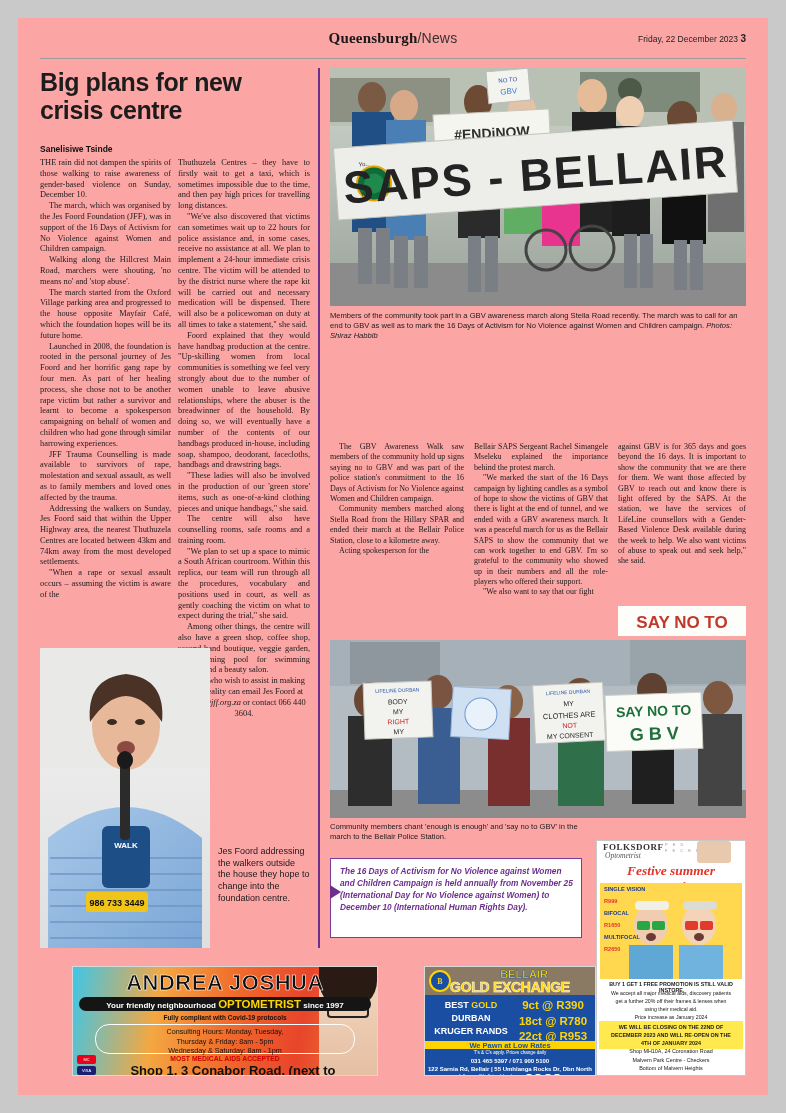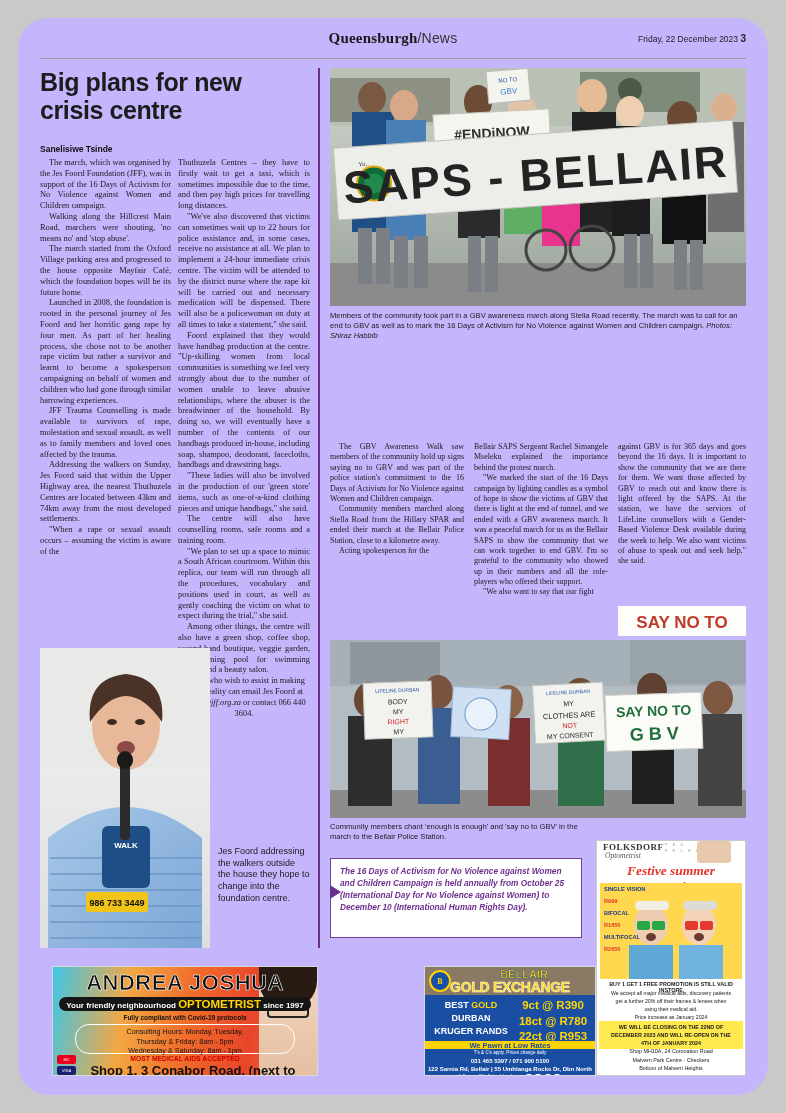--- a/index.html
+++ b/index.html
@@ -6,22 +6,21 @@
   html, body { margin:0; padding:0; }
   body {
     width: 786px; height: 1113px;
     background: #c9c9c9;
     font-family: "Liberation Serif", serif;
     overflow: hidden;
   }
   .page {
     position: absolute; left: 18px; top: 18px;
     width: 750px; height: 1077px;
-    background: #c4b5fd;
-    border-radius: 31px;
+    background: #fca5a5;
   }
 
   
   .masthead {
     position:absolute; left:22px; top:10px; width:706px; height:30px;
   }
   .mast-center {
     position:absolute; left:0; right:0; top:2px; text-align:center;
     font-size:15px; letter-spacing:.2px; color:#1a1a1a;
   }
@@ -125,21 +124,21 @@
   }
   .pullbox .arrow {
     position:absolute; left:-1px; top:26px;
     width:0;height:0;border-top:7px solid transparent;border-bottom:7px solid transparent;
     border-left:11px solid #6d2f8e;
   }
 
   
   
   .ad-aj {
-    position:absolute; left:34px; top:948px; width:266px; height:110px;
+    position:absolute; left:54px; top:948px; width:306px; height:110px;
     background: linear-gradient(100deg,#3ec6e8 0%, #f4a742 28%, #f06a2a 52%, #e8452a 74%, #f0883a 100%);
     overflow:hidden; border:1px solid #d8d8d8;
   }
   .aj-name {
     position:absolute; left:0; right:0; top:3px; text-align:center;
     font-family:"Liberation Sans",sans-serif; font-weight:bold; font-size:22px;
     color:#111; -webkit-text-stroke:0.6px #fff; letter-spacing:.5px;
   }
   .aj-strip {
     position:absolute; left:6px; right:6px; top:30px; height:14px;
@@ -254,20 +253,21 @@
       <span>Friday, 22 December 2023</span>
       <span class="pg">3</span>
     </div>
   </div>
   <div class="mast-rule"></div>
 
   <div class="lead-head">Big plans for new crisis centre</div>
   <div class="byline">Sanelisiwe Tsinde</div>
 
   <div class="lcol lcol1" id="lcol1">
+      <p class="first">THE rain did not dampen the spirits of those walking to raise awareness of gender-based violence on Sunday, December 10.</p>
       <p>The march, which was organised by the Jes Foord Foundation (JFF), was in support of the 16 Days of Activism for No Violence against Women and Children campaign.</p>
       <p>Walking along the Hillcrest Main Road, marchers were shouting, 'no means no' and 'stop abuse'.</p>
       <p>The march started from the Oxford Village parking area and progressed to the house opposite Mayfair Café, which the foundation hopes will be its future home.</p>
       <p>Launched in 2008, the foundation is rooted in the personal journey of Jes Foord and her horrific gang rape by four men. As part of her healing process, she chose not to be another rape victim but rather a survivor and learnt to become a spokesperson campaigning on behalf of women and children who had gone through similar harrowing experiences.</p>
       <p>JFF Trauma Counselling is made available to survivors of rape, molestation and sexual assault, as well as to family members and loved ones affected by the trauma.</p>
       <p>Addressing the walkers on Sunday, Jes Foord said that within the Upper Highway area, the nearest Thuthuzela Centres are located between 43km and 74km away from the most developed settlements.</p>
       <p>"When a rape or sexual assault occurs – assuming the victim is aware of the</p>
     </div>
   <div class="lcol lcol2" id="lcol2">
       <p class="first">Thuthuzela Centres – they have to firstly wait to get a taxi, which is sometimes impossible due to the time, and then pay high prices for travelling long distances.</p>
@@ -474,21 +474,21 @@
     <svg class="photo-im" viewBox="0 0 128 30" preserveAspectRatio="xMidYMid slice">
       <rect width="128" height="30" fill="#fdfdfa"></rect>
       <text x="64" y="22" font-family="Liberation Sans, sans-serif" font-size="17" fill="#c0392b" text-anchor="middle" font-weight="bold">SAY NO TO</text>
     </svg>
   </div>
 
   <div class="cap-two">Community members chant 'enough is enough' and 'say no to GBV' in the march to the Bellair Police Station.</div>
 
   <div class="pullbox">
     <div class="arrow"></div>
-    <div class="inner">The 16 Days of Activism for No Violence against Women and Children Campaign is held annually from October 25 (International Day for No Violence against Women) to December 10 (International Human Rights Day).</div>
+    <div class="inner">The 16 Days of Activism for No Violence against Women and Children Campaign is held annually from November 25 (International Day for No Violence against Women) to December 10 (International Human Rights Day).</div>
   </div>
 
   <div class="ad-aj">
     <div class="aj-face">
       <div class="hair"></div>
         <div class="glass"></div>
     </div>
     <div class="aj-name">ANDREA JOSHUA</div>
     <div class="aj-strip">
       <span>Your friendly neighbourhood </span><span class="yel">OPTOMETRIST</span><span> since 1997</span>

